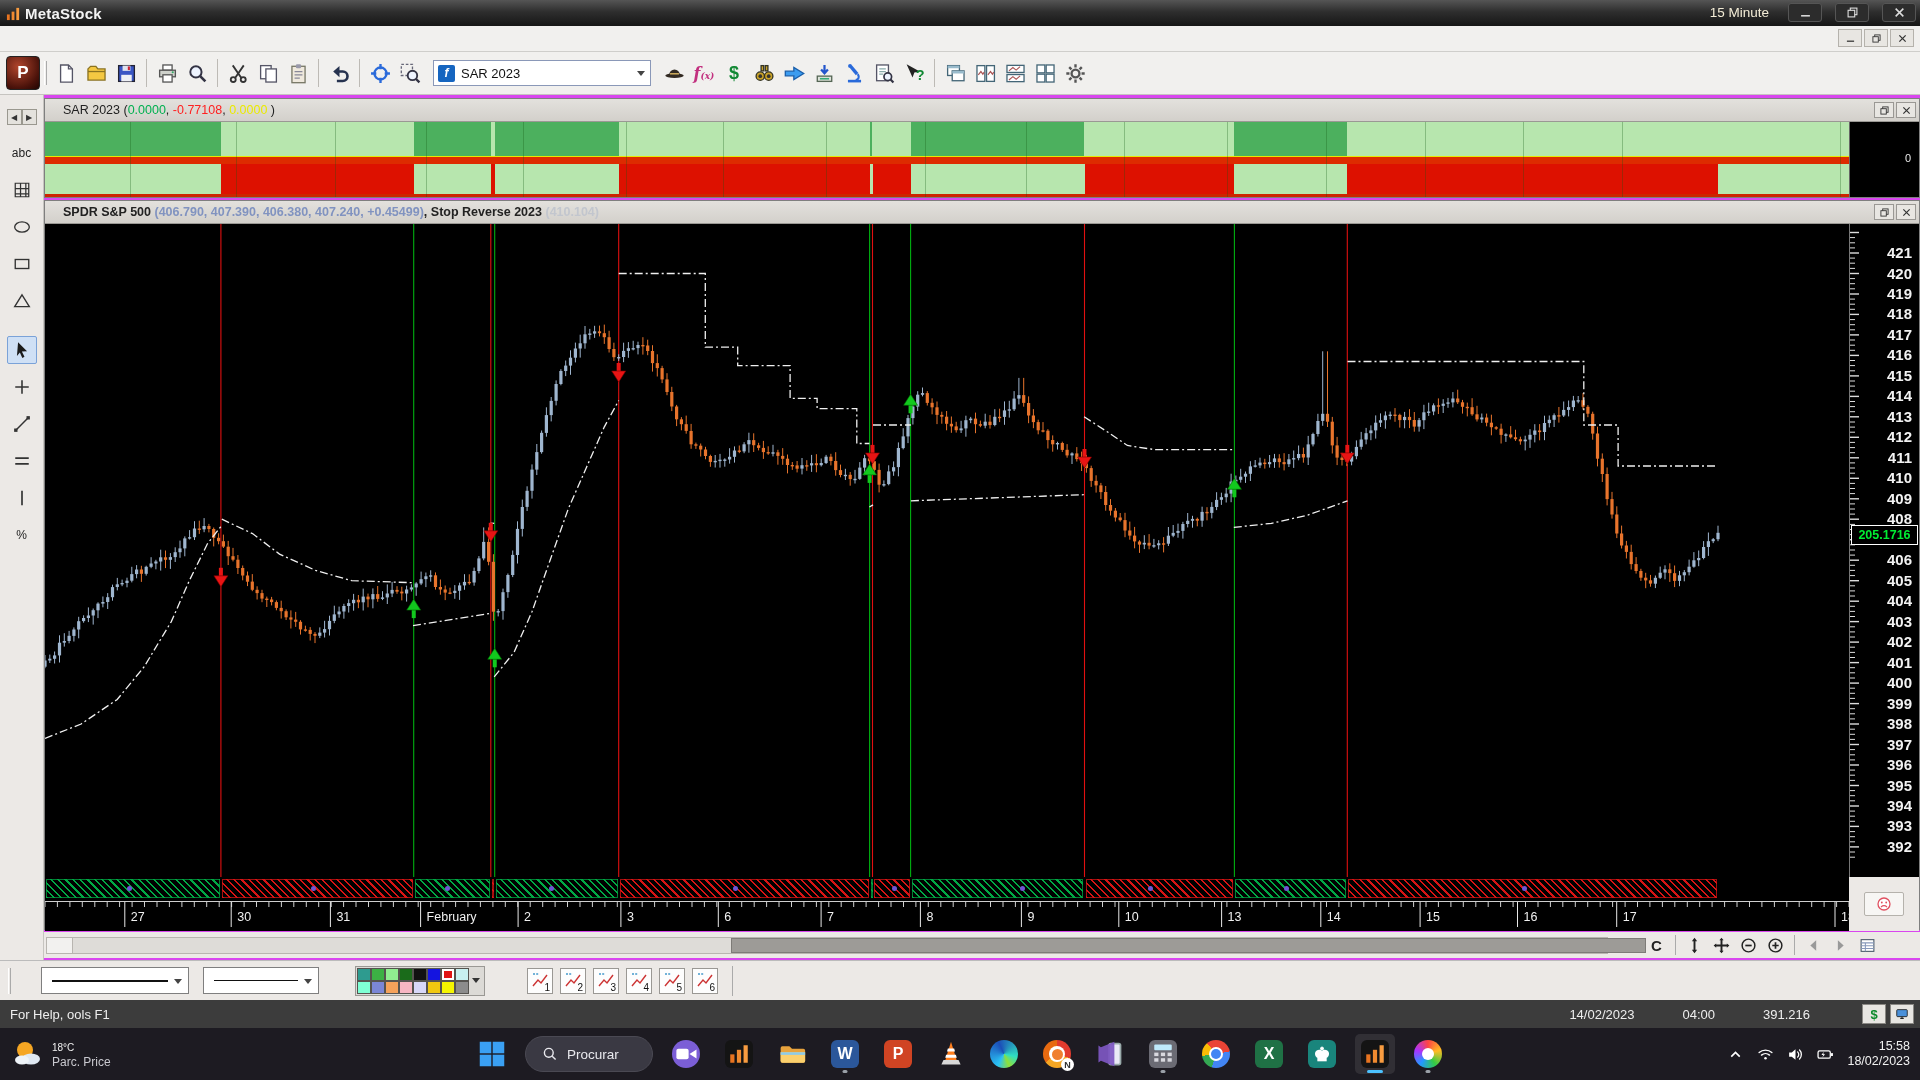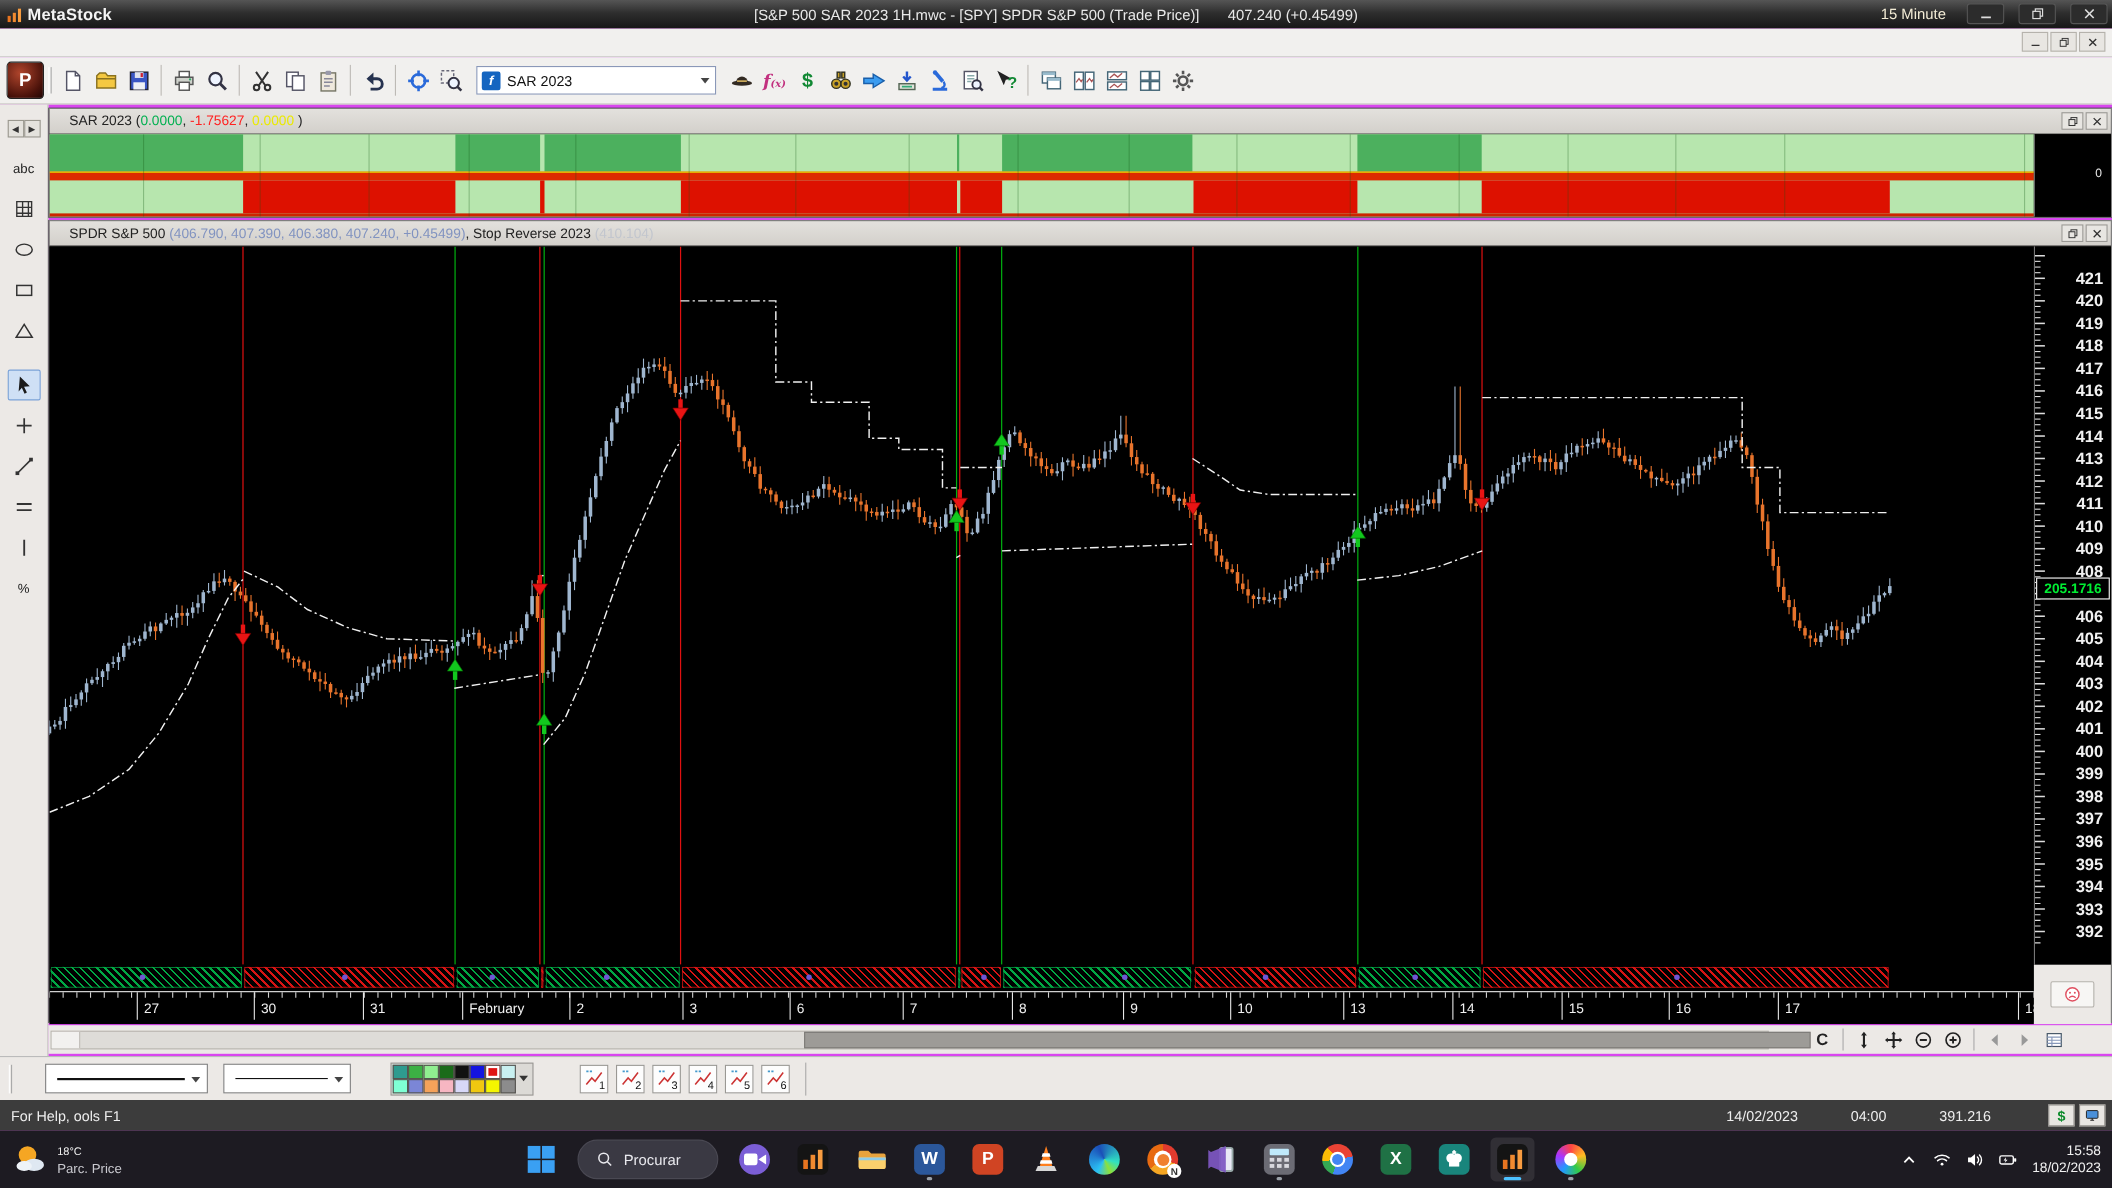--- a/index.html
+++ b/index.html
@@ -59,21 +59,21 @@
   #sar-top{position:absolute;left:0;top:0;width:100%;height:34px;}
   #sar-mid{position:absolute;left:0;top:34px;width:100%;height:8px;background:#dd2b00;border-top:1px solid #e8e800;}
   #sar-bottom{position:absolute;left:0;top:42px;width:100%;height:30px;}
   #sar-edge{position:absolute;left:0;top:72px;width:100%;height:3px;background:#cc2500;}
   .sar-block{position:absolute;top:0;height:100%;}
   .sar-grid{position:absolute;top:0;height:75px;width:1px;background:rgba(20,90,20,.30);}
   #sar-scale{position:absolute;right:0;top:23px;width:70px;height:75px;background:#000;border-left:1px solid #666;}
   #sar-zero{position:absolute;right:8px;top:30px;color:#e8e8e8;font-size:11px;}
 
   #chart-panel{left:44px;top:200px;width:1876px;height:730px;}
-  #chart-header-text{white-space:nowrap;}
+  #chart-header-text{white-space:nowrap;font-weight:bold;}
   .hd-sym{color:#222;}
   .hd-ohlc{color:#8193c0;}
   .hd-ind{color:#222;}
   .hd-indval{color:#c2c6ce;}
   #chart-svg{position:absolute;left:0;top:23px;width:1804px;height:653px;background:#000;}
   #price-scale{position:absolute;left:1804px;top:23px;width:70px;height:653px;background:#000;border-left:1px solid #777;}
   #price-scale-svg{position:absolute;left:0;top:0;width:70px;height:653px;}
   #price-scale-svg text{fill:#f2f2f2;font:700 15px "Liberation Sans",sans-serif;}
   #last-price-label{position:absolute;left:1px;width:67px;height:20px;border:1px solid #fff;background:#000;color:#00ee33;font-size:12.5px;font-weight:700;display:flex;align-items:center;justify-content:center;}
   #hatch-ribbon{position:absolute;left:0;top:676px;width:1804px;height:24px;background:#000;}
@@ -156,24 +156,20 @@
 
   <div id="titlebar">
     <div id="app-logo">
       <svg viewBox="0 0 16 16">
           <rect x="1" y="9" width="3" height="6" fill="#e87420"></rect>
           <rect x="6" y="6" width="3" height="9" fill="#f08a30"></rect>
           <rect x="11" y="2" width="3" height="13" fill="#f89c40"></rect>
         </svg>
       <span id="app-name">MetaStock</span>
     </div>
-    <div id="title-center">
-      <span>[S&amp;P 500 SAR 2023 1H.mwc - [SPY] SPDR S&amp;P 500 (Trade Price)]</span>
-      <span class="quote">407.240 (+0.45499)</span>
-    </div>
     <div id="title-right">
       <span id="periodicity">15 Minute</span>
       <span class="winbtn">
           <svg viewBox="0 0 10 10">
             <path d="M1 8h8" stroke="#ddd" stroke-width="1.4"></path>
           </svg>
         </span>
       <span class="winbtn">
           <svg viewBox="0 0 10 10">
             <rect x="3" y="1" width="6" height="6" fill="none" stroke="#ddd"></rect>
@@ -445,21 +441,21 @@
           <svg viewBox="0 0 16 16">
             <path d="M8 1.5v13" stroke="#333" stroke-width="1.5"></path>
           </svg>
         </span>
         <span class="ltbtn" style="font-size: 12px;">%</span>
       </div>
   </div>
 
   <div id="sar-panel" class="panel">
     <div class="panel-header">
-      <span id="sar-header-text"><span>SAR 2023</span> (<span style="color: rgb(0, 176, 80);">0.0000</span>, <span style="color: rgb(255, 32, 32);">-1.75627</span>, <span style="color: rgb(234, 234, 0);">0.0000</span> )</span>
+      <span id="sar-header-text"><span>SAR 2023</span> (<span style="color: rgb(0, 176, 80);">0.0000</span>, <span style="color: rgb(255, 32, 32);">-0.77108</span>, <span style="color: rgb(234, 234, 0);">0.0000</span> )</span>
       <div class="ph-btns">
         <span class="phbtn">
             <svg viewBox="0 0 10 10">
               <rect x="3" y="1" width="6" height="6" fill="none" stroke="#333"></rect>
               <rect x="1" y="3" width="6" height="6" fill="#e8e6e2" stroke="#333"></rect>
             </svg>
           </span>
         <span class="phbtn">
             <svg viewBox="0 0 10 10">
               <path d="M1.5 1.5l7 7M8.5 1.5l-7 7" stroke="#333" stroke-width="1.3"></path>

